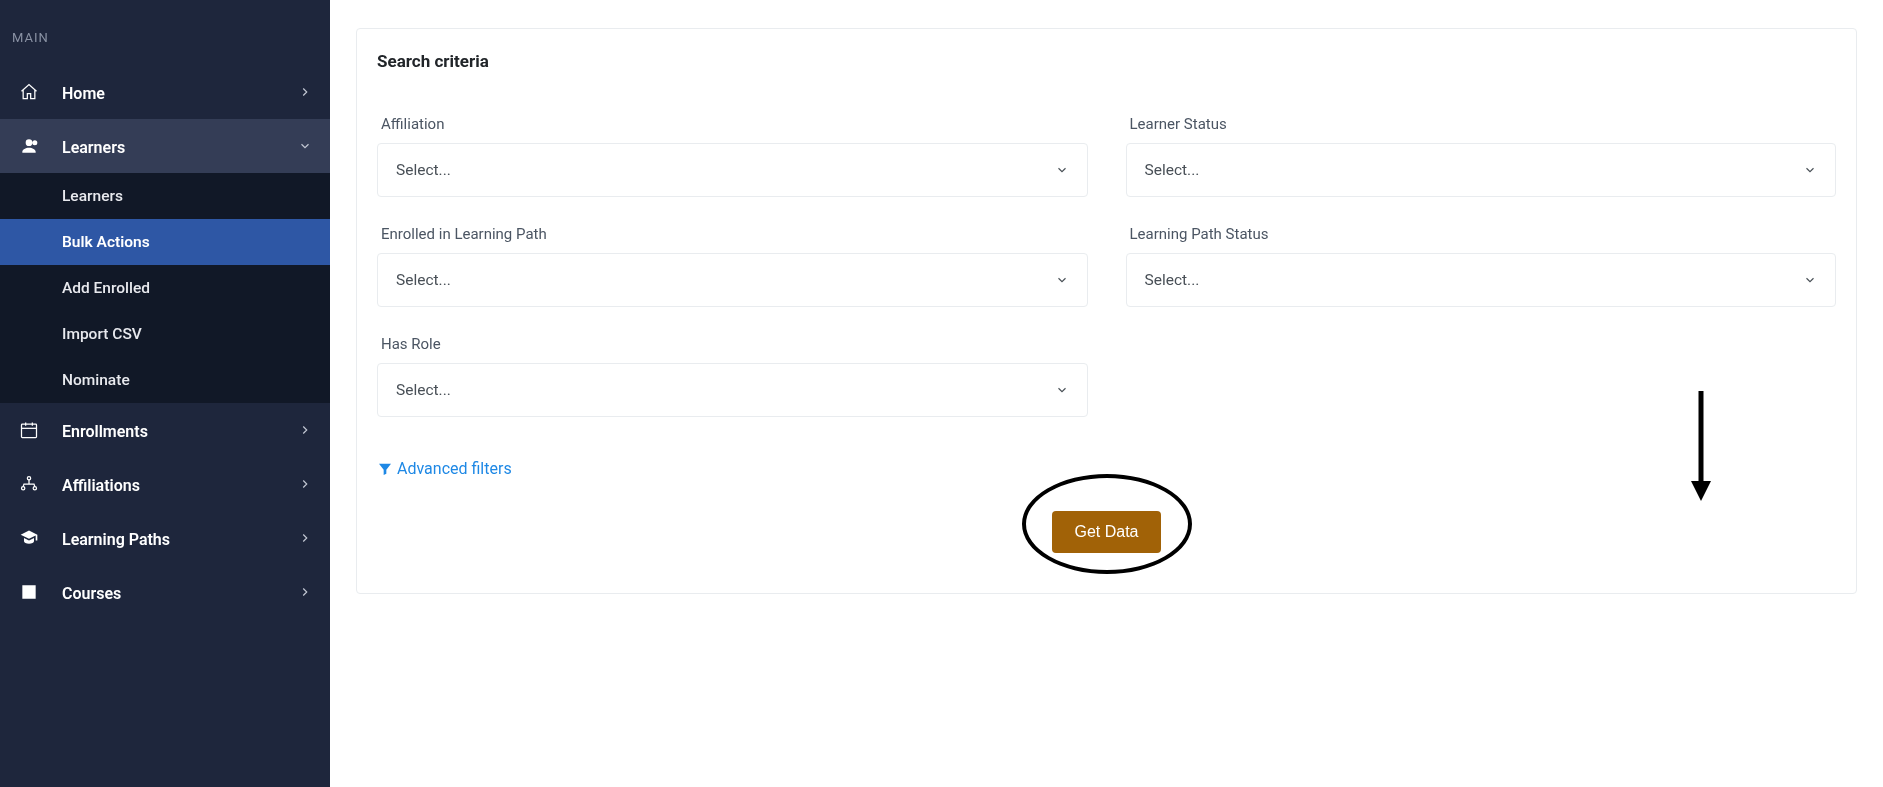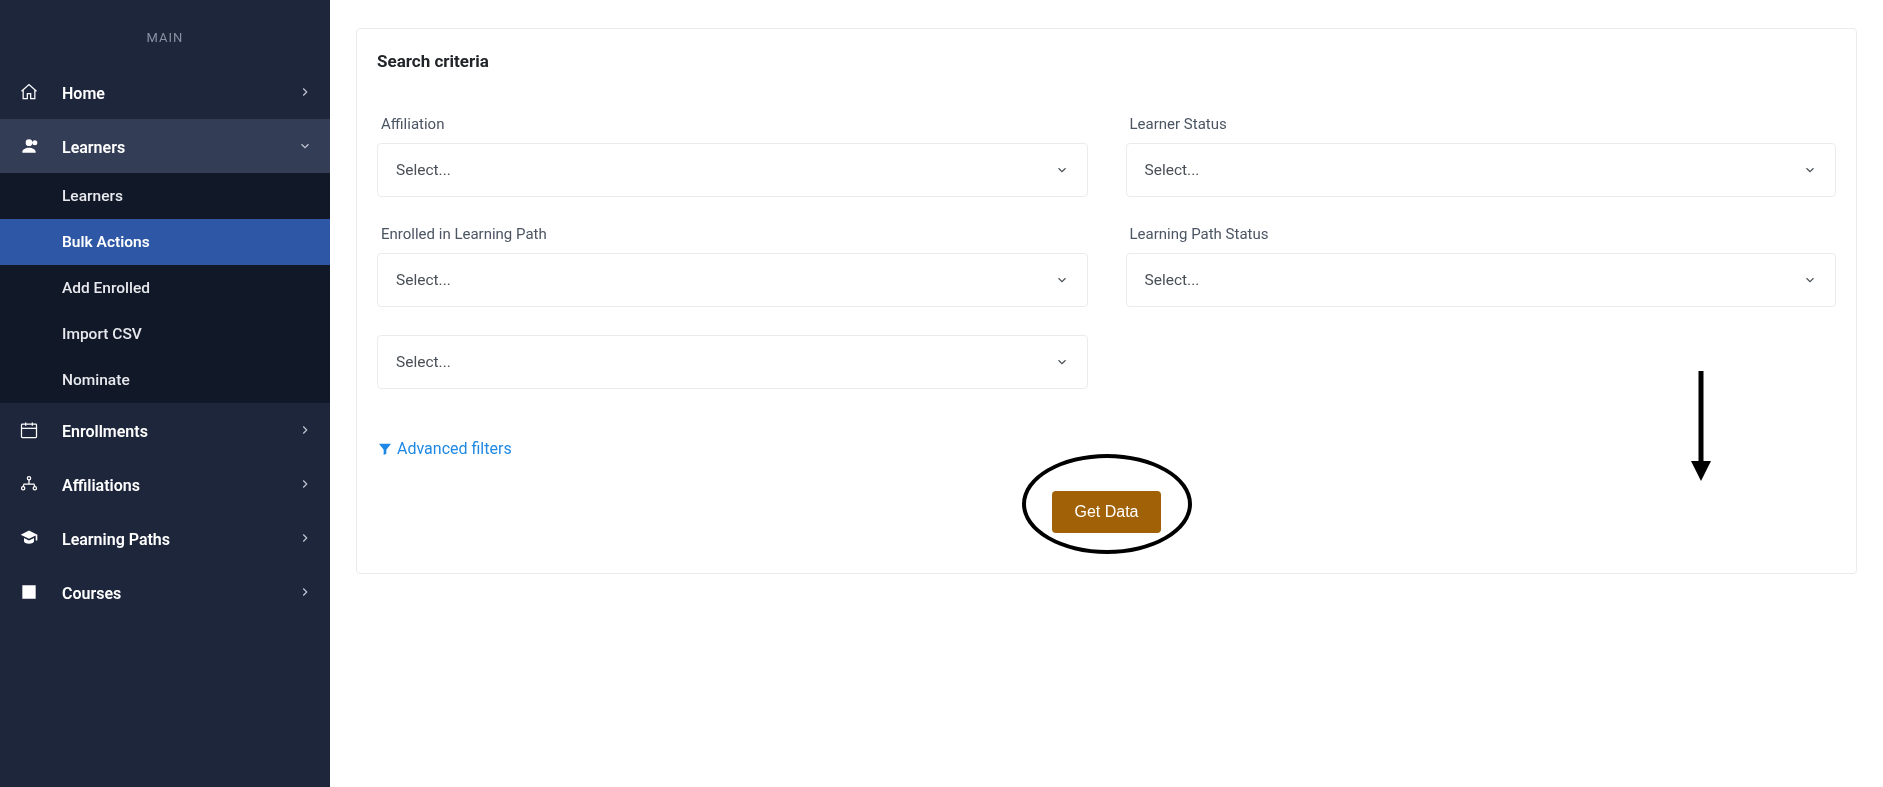--- a/index.html
+++ b/index.html
@@ -21,21 +21,20 @@
     background: #1e263c;
     color: #fff;
     flex-shrink: 0;
     padding-top: 20px;
   }
   .sidebar-section-label {
     color: #8991a3;
     font-size: 13px;
     letter-spacing: 1px;
     padding: 10px 12px 20px;
-    text-align: center;
   }
   .nav-item {
     display: flex;
     align-items: flex-end;
     padding: 16px 18px;
     cursor: pointer;
     font-size: 16px;
     font-weight: 600;
     color: #fff;
     position: relative;
@@ -152,21 +151,21 @@
     background:#fff;
   }
   .select-box span { color: #495057; font-size:15.5px; }
   .select-box svg { width:14px; height:14px; stroke:#495057; fill:none; stroke-width:2; }
   .adv-filters {
     color: #1e88e5;
     font-size: 16px;
     display: inline-flex;
     align-items: center;
     gap: 4px;
-    margin-top: 22px;
+    margin-top: 14px;
     cursor: pointer;
   }
   .adv-filters svg { width:16px; height:16px; fill:#1e88e5; }
   .get-data-wrap {
     text-align: center;
     margin-top: 30px;
     position: relative;
   }
   .get-data-btn {
     background: #a16207;
@@ -351,20 +350,21 @@
               <span>Select...</span>
               <svg viewBox="0 0 24 24">
                   <polyline points="6 9 12 15 18 9"></polyline>
                 </svg>
             </div>
           </div>
         </div>
 
         <div class="grid-2">
           <div class="form-group">
+            <label class="form-label">Has Role</label>
             <div class="select-box">
               <span>Select...</span>
               <svg viewBox="0 0 24 24">
                   <polyline points="6 9 12 15 18 9"></polyline>
                 </svg>
             </div>
           </div>
           <div></div>
         </div>
 

